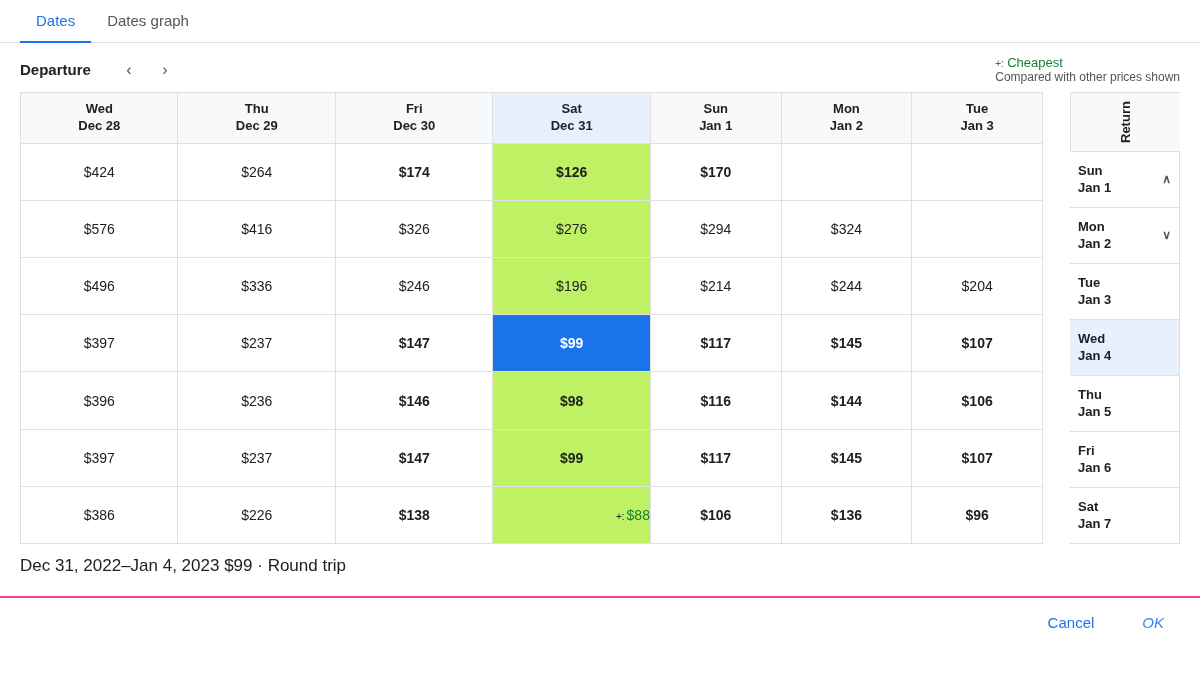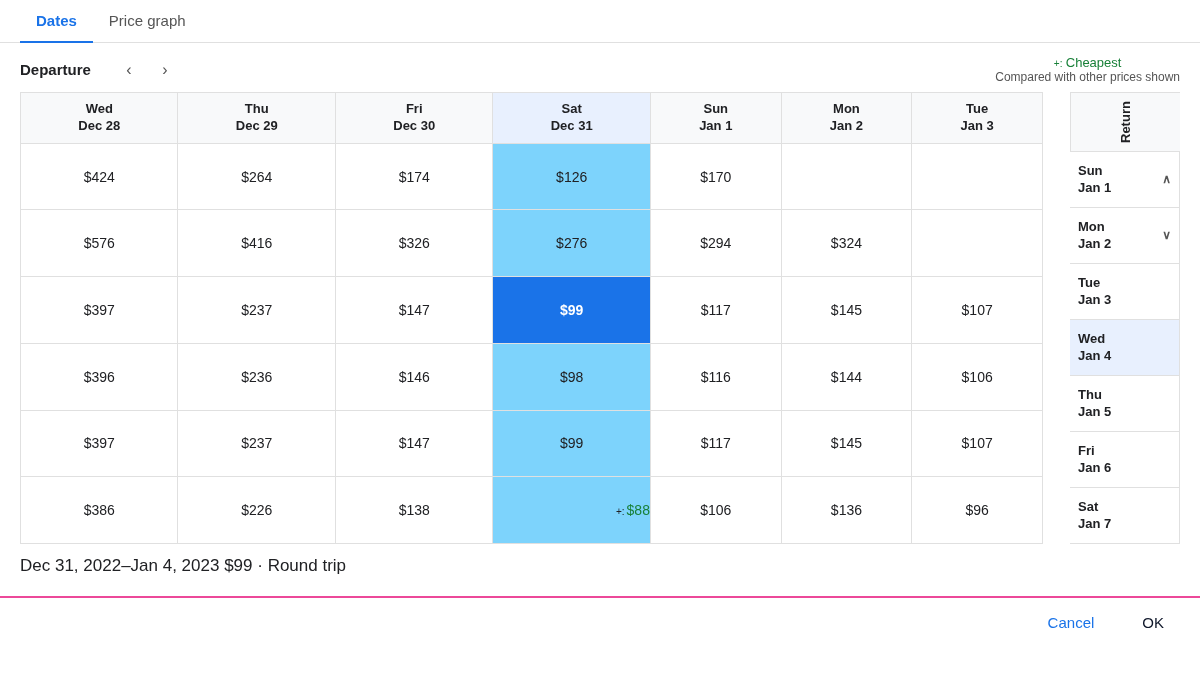--- a/index.html
+++ b/index.html
@@ -15,21 +15,21 @@
       padding: 12px 16px;
       font-size: 15px;
       cursor: pointer;
       color: #555;
       border-bottom: 2px solid transparent;
       margin-bottom: -1px;
     }
     .tab.active {
       color: #1a73e8;
       border-bottom: 2px solid #1a73e8;
-      font-weight: 700;
+      font-weight: 400;
     }
 
     .header-row {
       display: flex;
       align-items: center;
       justify-content: space-between;
       padding: 12px 20px 8px 20px;
     }
     .departure-label {
       font-weight: 700;
@@ -53,21 +53,21 @@
       justify-content: center;
       font-size: 16px;
       color: #555;
     }
     .departure-section {
       display: flex;
       align-items: center;
       gap: 12px;
     }
     .cheapest-legend {
-      text-align: center;
+      text-align: left;
       font-size: 12px;
       color: #555;
     }
     .cheapest-label {
       color: #188038;
       font-size: 13px;
     }
 
     .grid-wrapper {
       display: flex;
@@ -94,25 +94,25 @@
       color: #202124;
       line-height: 1.3;
     }
     .main-grid td {
       height: 56px;
       font-size: 14px;
       color: #202124;
       vertical-align: middle;
     }
 
-    .cell-green { color: #188038; font-weight: 400; }
+    .cell-green { color: #188038; font-weight: 700; }
     .cell-red { color: #d93025; font-weight: 500; }
     .cell-blue-bg { background: #1a73e8; color: #fff !important; font-weight: 700; font-size: 16px; }
     .cell-light-green { background: #e6f4ea; }
-    .col-highlight { background: #7dd3fc; }
+    .col-highlight { background: #bef264; }
 
     .return-sidebar {
       width: 110px;
       display: flex;
       flex-direction: column;
     }
     .return-header {
       writing-mode: vertical-rl;
       transform: rotate(180deg);
       text-align: center;
@@ -175,36 +175,37 @@
       border: none;
       color: #1a73e8;
       font-size: 15px;
       cursor: pointer;
       font-weight: 500;
       padding: 8px 16px;
     }
     .btn-ok {
       background: none;
       border: none;
-      color: #0f172a;
+      color: #3b82f6;
       font-size: 15px;
       cursor: pointer;
       font-weight: 500;
       padding: 8px 16px;
+      font-style: italic;
     }
     .sparkle { font-size: 10px; }
   </style>
 </head>
 <body>
 
 <div>
 
   <div class="tabs">
     <div class="tab active">Dates</div>
-    <div class="tab">Price graph</div>
+    <div class="tab">Dates graph</div>
   </div>
 
   <div class="header-row">
     <div class="departure-section">
       <span class="departure-label">Departure</span>
       <div class="nav-arrows">
         <button class="arrow-btn">‹</button>
         <button class="arrow-btn">›</button>
       </div>
     </div>
@@ -243,20 +244,29 @@
           <tr>
             <td class="cell-red">$576</td>
             <td>$416</td>
             <td>$326</td>
             <td class="col-highlight">$276</td>
             <td>$294</td>
             <td>$324</td>
             <td></td>
           </tr>
           <tr>
+            <td class="cell-red">$496</td>
+            <td>$336</td>
+            <td>$246</td>
+            <td class="col-highlight">$196</td>
+            <td>$214</td>
+            <td>$244</td>
+            <td>$204</td>
+          </tr>
+          <tr>
             <td>$397</td>
             <td>$237</td>
             <td class="cell-green">$147</td>
             <td class="cell-blue-bg">$99</td>
             <td class="cell-green">$117</td>
             <td class="cell-green">$145</td>
             <td class="cell-green">$107</td>
           </tr>
           <tr>
             <td>$396</td>

